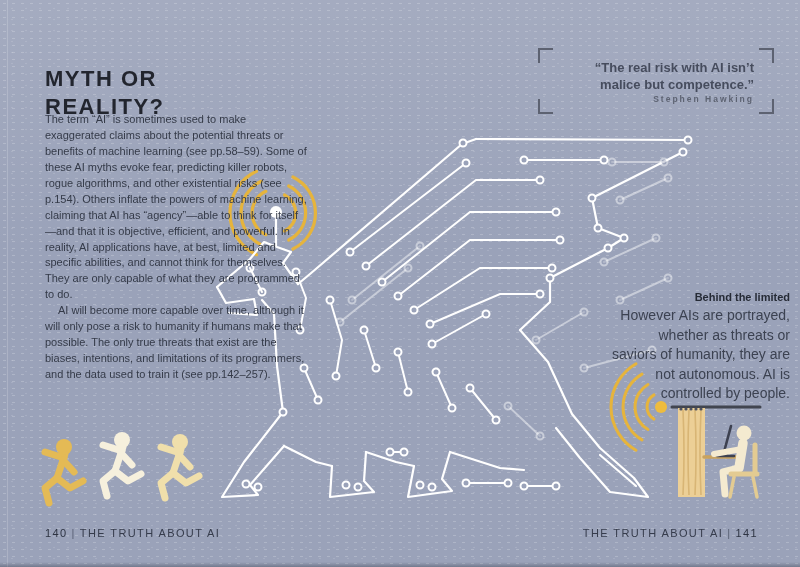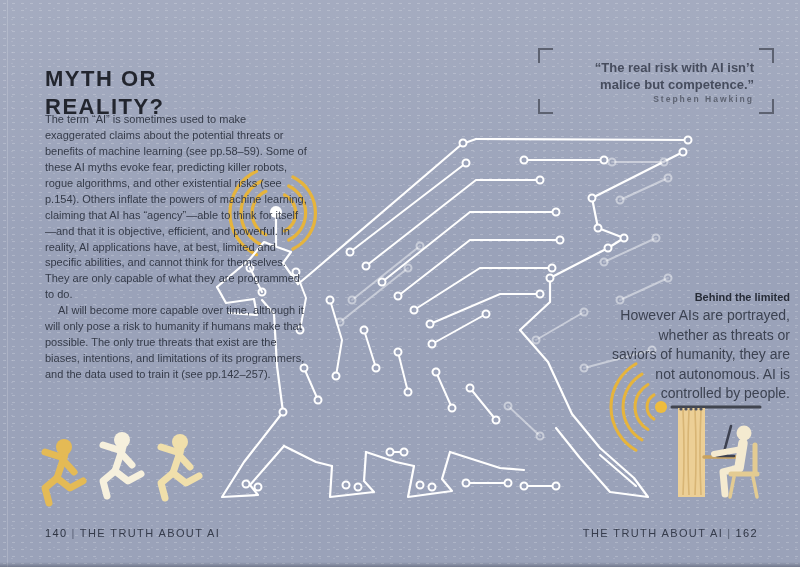--- a/index.html
+++ b/index.html
@@ -288,18 +288,18 @@
   <div class="behind">
     <div class="behind-heading">Behind the limited</div>
     <div class="behind-body">However AIs are portrayed, whether as threats or saviors of humanity, they are not autonomous. AI is controlled by people.</div>
   </div>
 
   <div class="footer footer-left">
     <span class="num">140</span><span class="sep">|</span><span>THE TRUTH ABOUT AI</span>
   </div>
 
   <div class="footer footer-right">
-    <span>THE TRUTH ABOUT AI</span><span class="sep">|</span><span class="num">162</span>
+    <span>THE TRUTH ABOUT AI</span><span class="sep">|</span><span class="num">141</span>
   </div>
 
   <div class="page-edge-left"></div>
   <div class="page-edge-bottom"></div>
 </div>
 
 </body></html>

